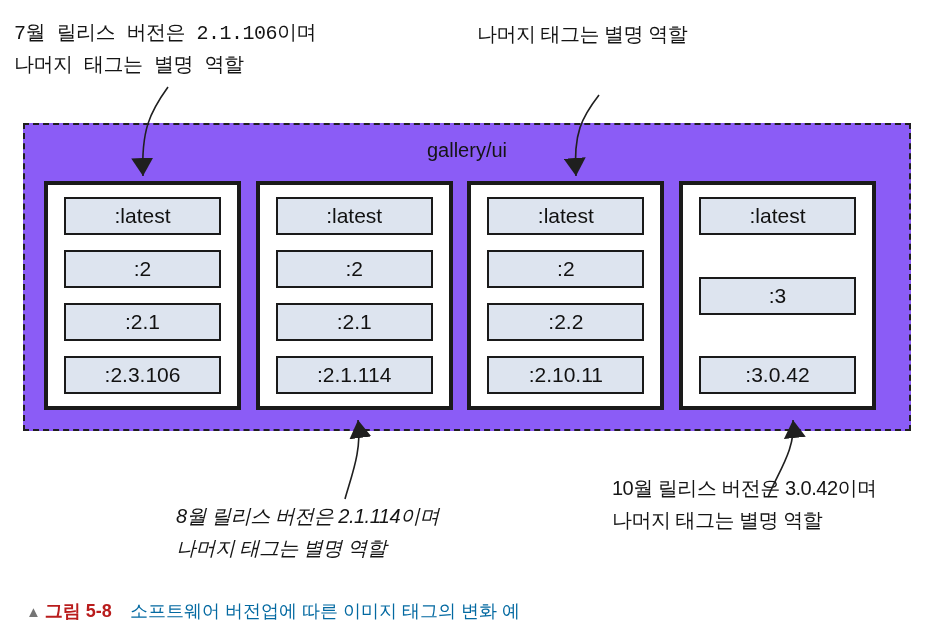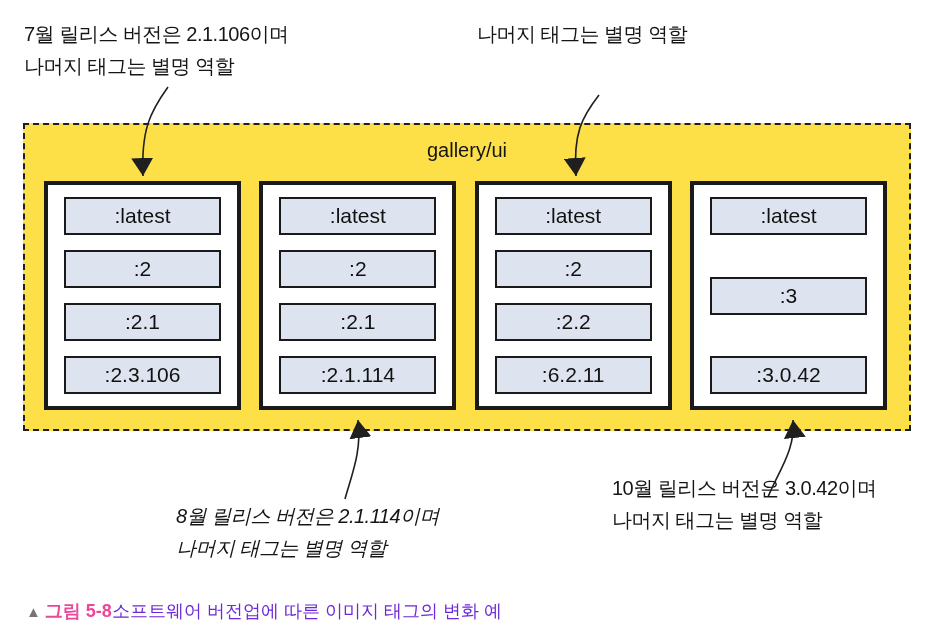--- a/index.html
+++ b/index.html
@@ -18,49 +18,49 @@
   }
   
   .ann {
     position: absolute;
     font-size: 20px;
     line-height: 32px;
     letter-spacing: -0.5px;
     color: #151515;
     white-space: nowrap;
   }
-  .ann-tl { left: 24px;  top: 18px; }
+  .ann-tl { left: 14px;  top: 18px; font-family: Liberation Mono, monospace; }
   .ann-tr { left: 477px; top: 18px; }
   .ann-bl { left: 176px; top: 500px; font-style: italic; }
   .ann-br { left: 612px; top: 472px; }
 
   
   .registry-box {
     position: absolute;
     left: 23px;
     top: 123px;
     width: 888px;
     height: 308px;
     border: 2px dashed #1f1f1f;
     box-sizing: border-box;
-    background: #fde047;
+    background: #8b5cf6;
   }
   .registry-label {
     position: absolute;
     top: 14px;
     left: 0;
     width: 100%;
     text-align: center;
     font-size: 20px;
     color: #151515;
   }
   .groups {
     position: absolute;
     left: 19px;
-    right: 22px;
+    right: 33px;
     top: 56px;
     height: 229px;
     display: flex;
     justify-content: space-between;
   }
   .group {
     width: 197px;
     height: 229px;
     box-sizing: border-box;
     border: 4px solid #1a1a1a;
@@ -99,25 +99,27 @@
     top: 599px;
     font-size: 18px;
     white-space: nowrap;
   }
   .cap-marker {
     color: #757575;
     font-size: 15px;
     margin-right: 4px;
   }
   .cap-label {
-    color: #ec4899;
+    color: #b91c1c;
     font-weight: bold;
+    margin-right: 6px;
   }
   .cap-text {
-    color: #6d28d9;
+    color: #0369a1;
+    margin-left: 12px;
   }
 </style>
 </head>
 <body>
 
 <div class="canvas">
 
   <div class="ann ann-tl">
     <div>7월 릴리스 버전은 2.1.106이며</div>
     <div>나머지 태그는 별명 역할</div>
@@ -142,21 +144,21 @@
         <div class="pill">:latest</div>
         <div class="pill">:2</div>
         <div class="pill">:2.1</div>
         <div class="pill">:2.1.114</div>
       </div>
 
       <div class="group">
         <div class="pill">:latest</div>
         <div class="pill">:2</div>
         <div class="pill">:2.2</div>
-        <div class="pill">:6.2.11</div>
+        <div class="pill">:2.10.11</div>
       </div>
 
       <div class="group">
         <div class="pill">:latest</div>
         <div class="pill">:3</div>
         <div class="pill">:3.0.42</div>
       </div>
 
     </div>
   </div>

